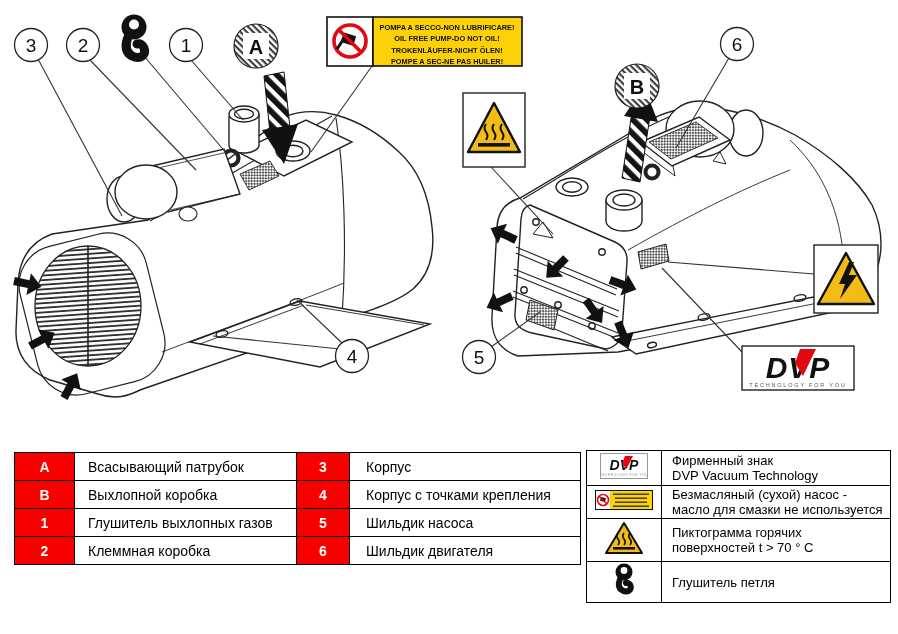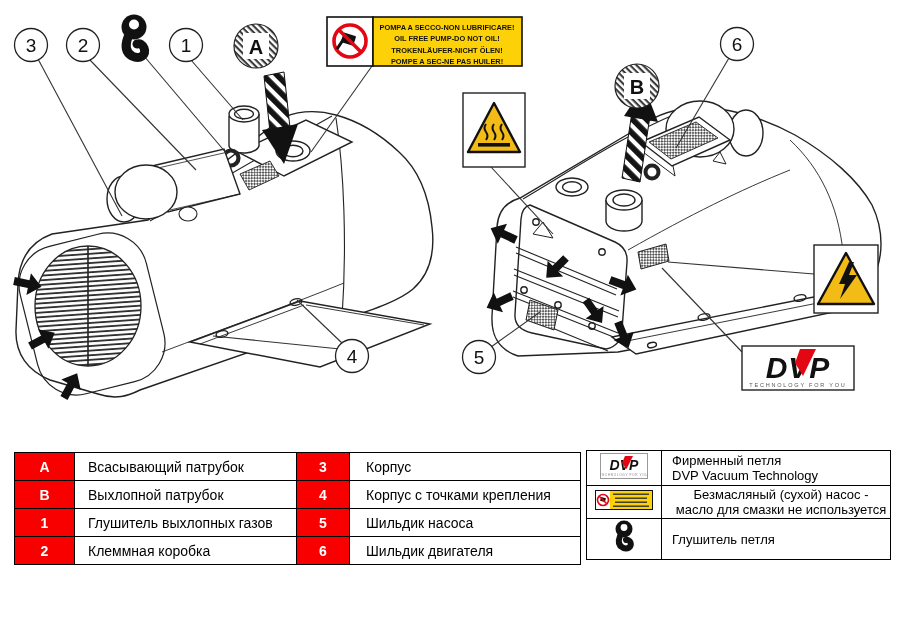--- a/index.html
+++ b/index.html
@@ -282,21 +282,21 @@
 
 
 <table class="legend" id="t1">
   <tbody>
         <tr>
     <td class="badge">A</td>
     <td class="lbl">Всасывающий патрубок</td>
   </tr>
   <tr>
     <td class="badge">B</td>
-    <td class="lbl">Выхлопной патрубок</td>
+    <td class="lbl">Выхлопной коробка</td>
   </tr>
   <tr>
     <td class="badge">1</td>
     <td class="lbl">Глушитель выхлопных газов</td>
   </tr>
   <tr>
     <td class="badge">2</td>
     <td class="lbl">Клеммная коробка</td>
   </tr>
 </tbody>
@@ -330,43 +330,60 @@
         <tr style="height:35px;">
     <td class="ic">
       <svg width="48" height="26">
         <rect x="0.5" y="0.5" width="47" height="25" fill="#fff" stroke="#999"></rect>
         <text x="24" y="17" font-size="14" font-weight="bold" font-style="italic" text-anchor="middle" fill="#111">DVP</text>
         <polygon points="25,3 33,3 26.5,16 22,10" fill="#e30613"></polygon>
         <text x="24" y="23" font-size="3.2" letter-spacing="0.6" text-anchor="middle" fill="#888">TECHNOLOGY FOR YOU</text>
       </svg>
     </td>
     <td class="lbl two-line">
-      <div>Фирменный петля</div>
+      <div>Фирменный знак</div>
       <div>DVP Vacuum Technology</div>
     </td>
   </tr>
-  <tr style="height:33px;text-align:center;">
+  <tr style="height:33px;">
     <td class="ic">
       <svg width="58" height="26">
         <rect x="0.5" y="3.5" width="57" height="19" fill="#fdd108" stroke="#111"></rect>
         <rect x="1" y="4" width="14" height="18" fill="#fff"></rect>
         <circle cx="8" cy="13" r="5.5" fill="none" stroke="#e30613" stroke-width="1.6"></circle>
         <rect x="5.5" y="10.5" width="5" height="4" fill="#111" transform="rotate(15 8 12.5)"></rect>
         <line x1="4.2" y1="9.2" x2="11.8" y2="16.8" stroke="#e30613" stroke-width="1.6"></line>
         <rect x="18" y="6.5" width="36" height="1.4" fill="#333"></rect>
         <rect x="20" y="10.5" width="32" height="1.4" fill="#333"></rect>
         <rect x="20" y="14.5" width="32" height="1.4" fill="#333"></rect>
         <rect x="18" y="18.5" width="36" height="1.4" fill="#333"></rect>
       </svg>
     </td>
     <td class="lbl two-line">
       <div>Безмасляный (сухой) насос -</div>
       <div>масло для смазки не используется</div>
     </td>
   </tr>
+  <tr style="height:31px;">
+    <td class="ic">
+      <svg width="40" height="36">
+        <polygon points="20,3 38,33 2,33" fill="#f3bb16" stroke="#111" stroke-width="2" stroke-linejoin="round"></polygon>
+        <g stroke="#111" stroke-width="1.7" fill="none">
+          <path d="M14,25 q2.4,-3 0,-6 q-2.4,-3 0,-6"></path>
+          <path d="M20,25 q2.4,-3 0,-6 q-2.4,-3 0,-6"></path>
+          <path d="M26,25 q2.4,-3 0,-6 q-2.4,-3 0,-6"></path>
+        </g>
+        <rect x="9" y="27" width="22" height="2.6" fill="#111"></rect>
+      </svg>
+    </td>
+    <td class="lbl two-line">
+      <div>Пиктограмма горячих</div>
+      <div>поверхностей t &gt; 70 ° C</div>
+    </td>
+  </tr>
   <tr style="height:33px;">
     <td class="ic">
       <svg width="26" height="34">
         <circle cx="13" cy="9" r="8.5" fill="#111"></circle>
         <circle cx="13" cy="7.5" r="3.4" fill="#fff"></circle>
         <path d="M9,16 C7,21 7,25 11.5,27.5 C16.5,30 21,27 19.5,22.5 C18.8,20.5 16.8,19.5 15,20" stroke="#111" stroke-width="6" fill="none" stroke-linecap="round"></path>
       </svg>
     </td>
     <td class="lbl two-line">
       <div>Глушитель петля</div>

